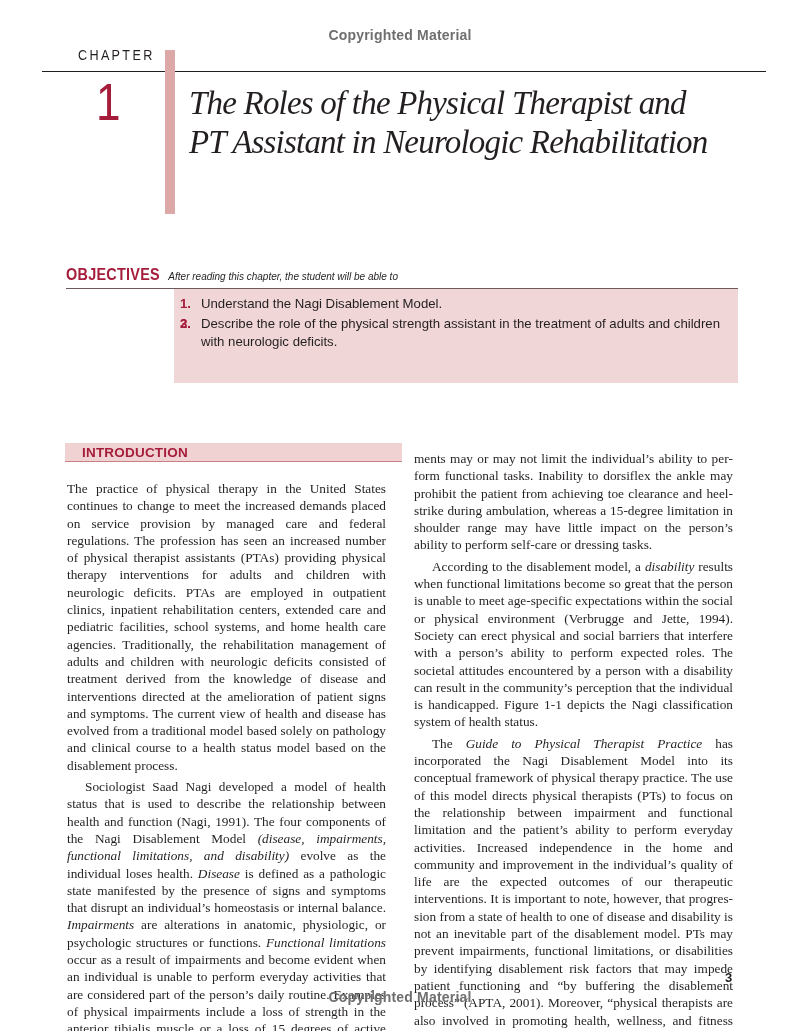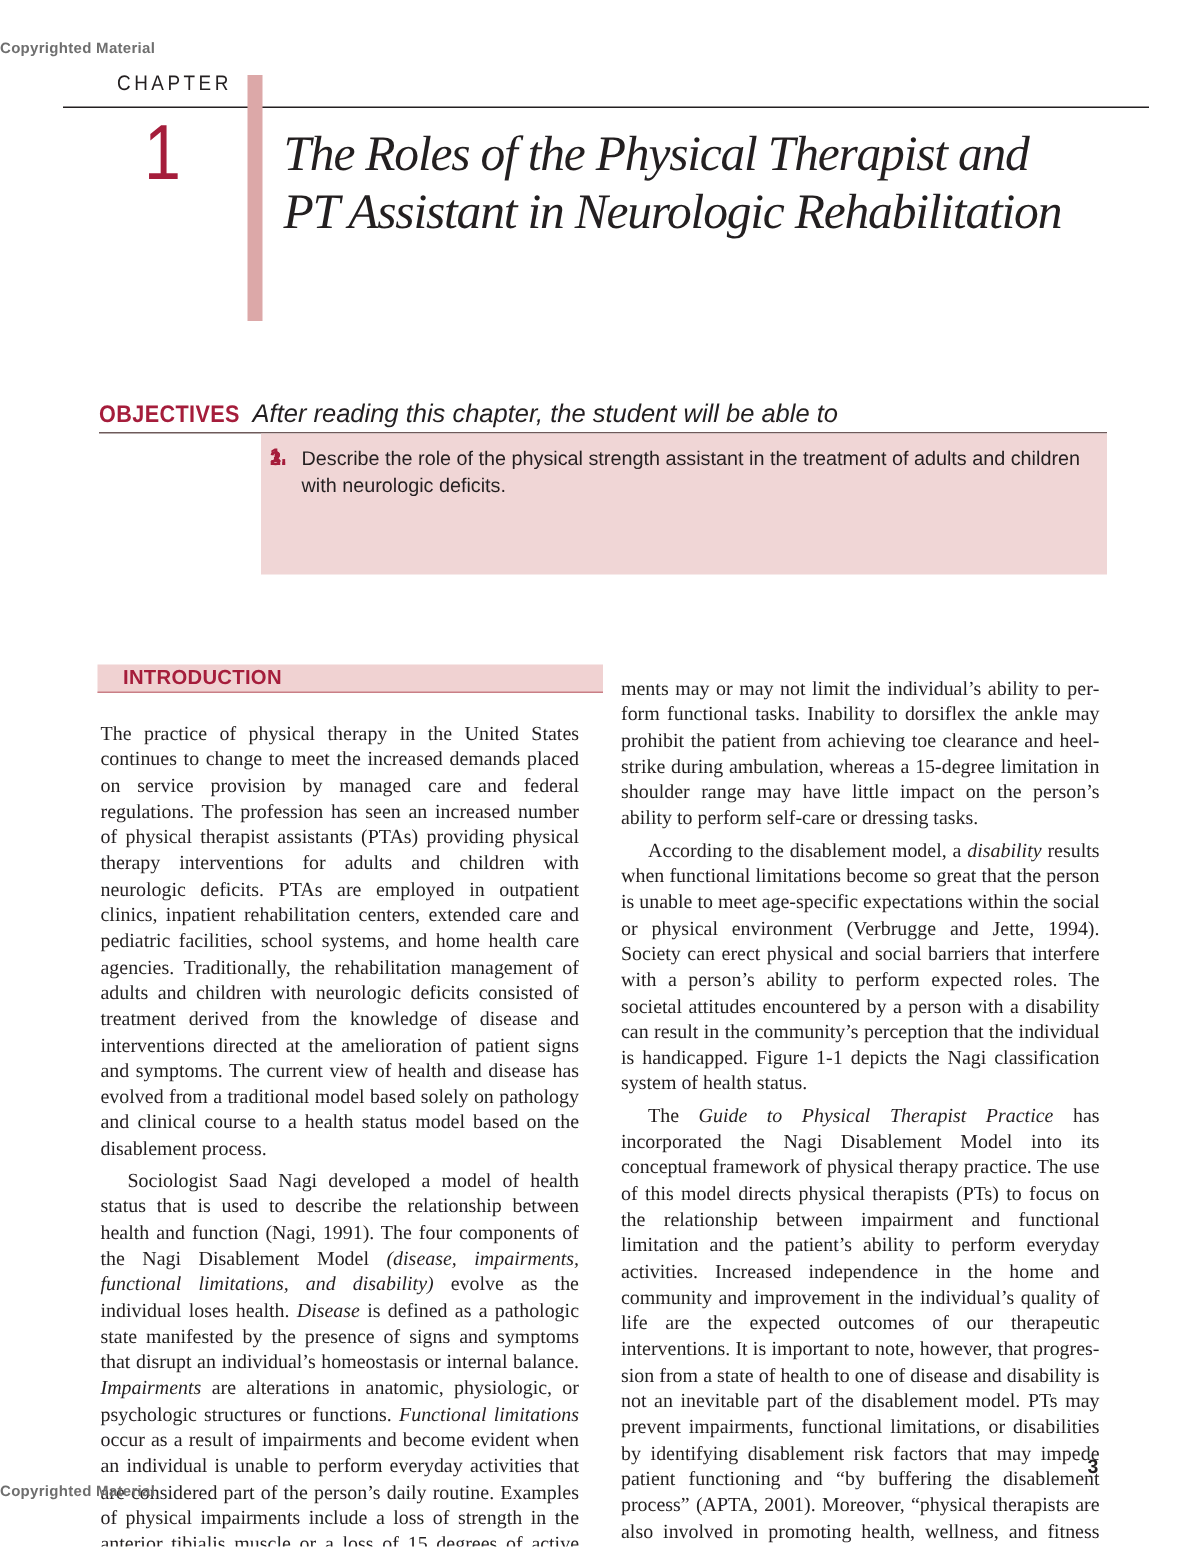--- a/index.html
+++ b/index.html
@@ -1,21 +1,21 @@
 <!DOCTYPE html>
 <html><head>
 <meta charset="utf-8">
 <style>
   html, body { margin: 0; padding: 0; background: #ffffff; }
   body { width: 800px; height: 1031px; position: relative; overflow: hidden; color: #231f20; }
 
   .watermark {
-    position: absolute; left: 0; width: 800px; 
+    position: absolute; left: 0; width: 800px; text-align: center;
     font-family: "Liberation Sans", sans-serif; font-weight: bold;
-    font-size: 10px; color: #6f6f6f; letter-spacing: 0.2px;
+    font-size: 14px; color: #6f6f6f; letter-spacing: 0.2px;
   }
   .wm-top { top: 27px; }
   .wm-bottom { top: 989px; }
 
   .chapter-label {
     position: absolute; left: 78px; top: 47px;
     font-family: "Liberation Sans", sans-serif; font-size: 14px;
     letter-spacing: 2.6px; color: #231f20; transform: scaleX(0.9); transform-origin: left;
   }
   .header-rule { position: absolute; left: 42px; top: 71px; width: 724px; height: 1px; background: #231f20; }
@@ -30,21 +30,21 @@
     font-family: "Liberation Serif", serif; font-style: italic; font-size: 33px;
     line-height: 39px; color: #231f20; letter-spacing: -0.8px; margin: 0; font-weight: normal;
   }
 
   .objectives-head { position: absolute; left: 66px; top: 266px; white-space: nowrap; }
   .objectives-label {
     font-family: "Liberation Sans", sans-serif; font-weight: bold; font-size: 16px;
     color: #a51d3b; letter-spacing: 0.3px; transform: scaleX(0.9); display: inline-block; transform-origin: left;
   }
   .objectives-intro {
-    font-family: "Liberation Sans", sans-serif; font-style: italic; font-size: 17px;
+    font-family: "Liberation Sans", sans-serif; font-style: italic; font-size: 10px;
     color: #231f20; margin-left: -6px; margin-top: 34px;
   }
   .objectives-rule { position: absolute; left: 66px; top: 288px; width: 672px; height: 1px; background: #6e5a5a; }
   .objectives-box {
     position: absolute; left: 174px; top: 289px; width: 564px; height: 94px;
     background: #f0d6d6;
   }
   .objectives-list { list-style: none; margin: 0; padding: 6px 0 0 6px; }
   .objectives-list li {
     position: relative; padding-left: 21px;
@@ -90,20 +90,21 @@
 
 <div class="objectives-head">
   <span class="objectives-label">OBJECTIVES</span>
   <span class="objectives-intro">After reading this chapter, the student will be able to</span>
 </div>
 <div class="objectives-rule"></div>
 <div class="objectives-box">
   <ol class="objectives-list">
     <li>
       <span class="obj-num">1.</span>
+      <span>Understand the Nagi Disablement Model.</span>
     </li>
     <li>
       <span class="obj-num">2.</span>
     </li>
     <li>
       <span class="obj-num">3.</span>
       <span>Describe the role of the physical strength assistant in the treatment of adults and children with neurologic deficits.</span>
     </li>
   </ol>
 </div>

